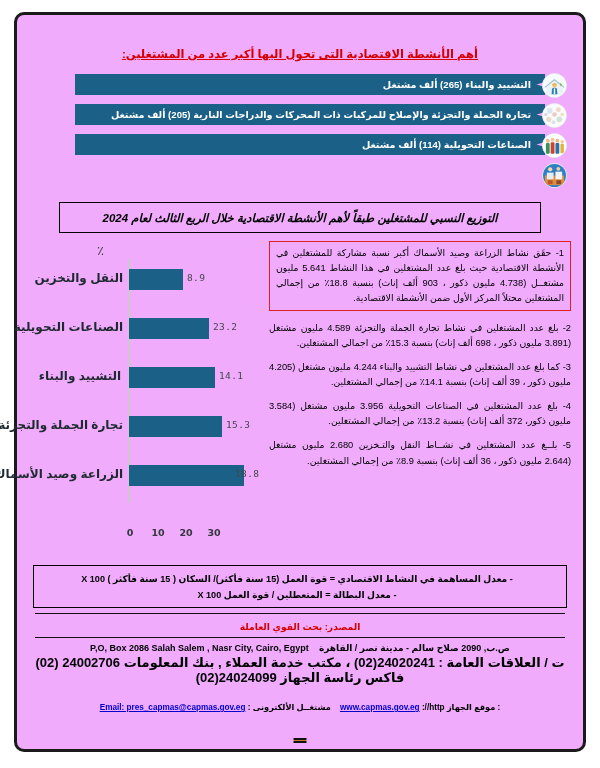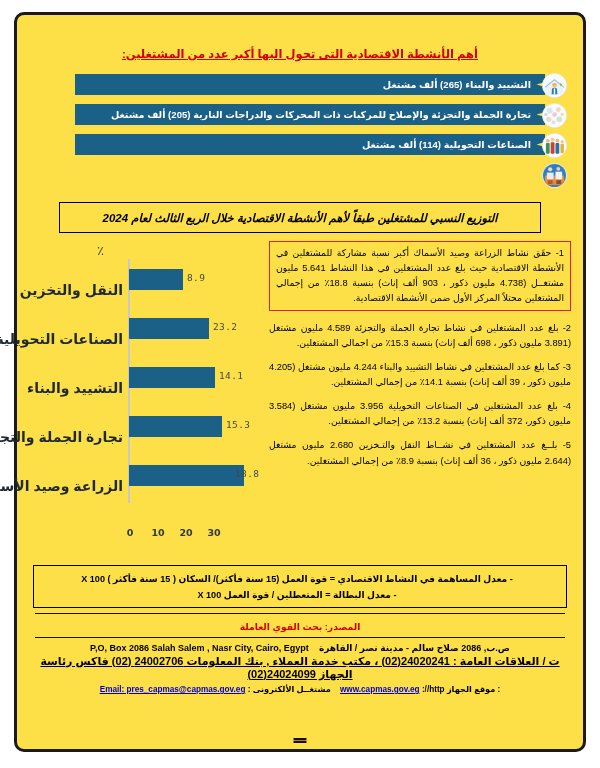--- a/index.html
+++ b/index.html
@@ -17,21 +17,21 @@
   }
   .page {
     position: absolute;
     left: 14px;
     top: 12px;
     width: 572px;
     height: 740px;
     border: 3px solid #1a1a1a;
     border-radius: 10px;
     box-sizing: border-box;
-    background: #fde047;
+    background: #f0abfc;
   }
   .inner {
     position: absolute;
     left: 0; top: 0;
     width: 100%;
     height: 100%;
     box-sizing: border-box;
     padding: 4px 10px 4px 10px;
   }
 
@@ -148,24 +148,24 @@
   .bar-row {
     position: absolute;
     left: 0;
     width: 228px;
     height: 44px;
     display: block;
   }
   .cat-label {
     position: absolute;
     right: 140px;
-    top: 23px;
+    top: 12px;
     width: 86px;
-    text-align: right;
-    font-size: 14px;
+    text-align: center;
+    font-size: 12px;
     font-weight: bold;
     color: #1f2a30;
     direction: rtl;
     white-space: nowrap;
   }
   .bar {
     position: absolute;
     left: 94px;
     top: 10px;
     height: 21px;
@@ -257,26 +257,25 @@
   }
   .f-line1 {
     font-size: 9px;
     font-weight: bold;
     color: #000;
     direction: rtl;
     margin-bottom: 2px;
   }
   .f-line1 .en { direction: ltr; display: inline-block; }
   .f-line2 {
-    font-size: 11px;
-    font-weight: bold;
-    color: #000;
-    direction: rtl;
-    margin-bottom: 3px;
-    text-decoration: underline;
+    font-size: 13px;
+    font-weight: bold;
+    color: #000;
+    direction: rtl;
+    margin-bottom: 17px;
   }
   .f-line3 {
     font-size: 8.2px;
     font-weight: bold;
     direction: rtl;
     color: #000;
   }
   .f-line3 a {
     color: #0000cc;
     text-decoration: underline;
@@ -442,21 +441,21 @@
       <div class="formula">- معدل المساهمة في النشاط الاقتصادي = قوة العمل (15 سنة فأكثر)/ السكان ( 15 سنة فأكثر ) X 100</div>
       <div class="formula">- معدل البطالة = المتعطلين / قوة العمل  X  100</div>
     </div>
 
     <div class="rule"></div>
     <div class="source-line">المصدر: بحث القوي العاملة</div>
     <div class="rule"></div>
 
     <div class="footer">
       <div class="f-line1">
-        <span>ص.ب, 2086  صلاح سالم - مدينة نصر / القاهرة</span>
+        <span>ص.ب, 2090  صلاح سالم - مدينة نصر / القاهرة</span>
         &nbsp;&nbsp;
         <span class="en">P,O, Box 2086 Salah Salem , Nasr City, Cairo, Egypt</span>
       </div>
       <div class="f-line2">ت / العلاقات العامة : 24020241(02) ، مكتب خدمة العملاء , بنك المعلومات 24002706 (02) فاكس رئاسة الجهاز 24024099(02)</div>
       <div class="f-line3">
         <span>: موقع الجهاز</span>
         <span>http//:</span>
         <a href="#">www.capmas.gov.eg</a>
         &nbsp;&nbsp;
         <span>مشتغــل الألكترونى :</span>

